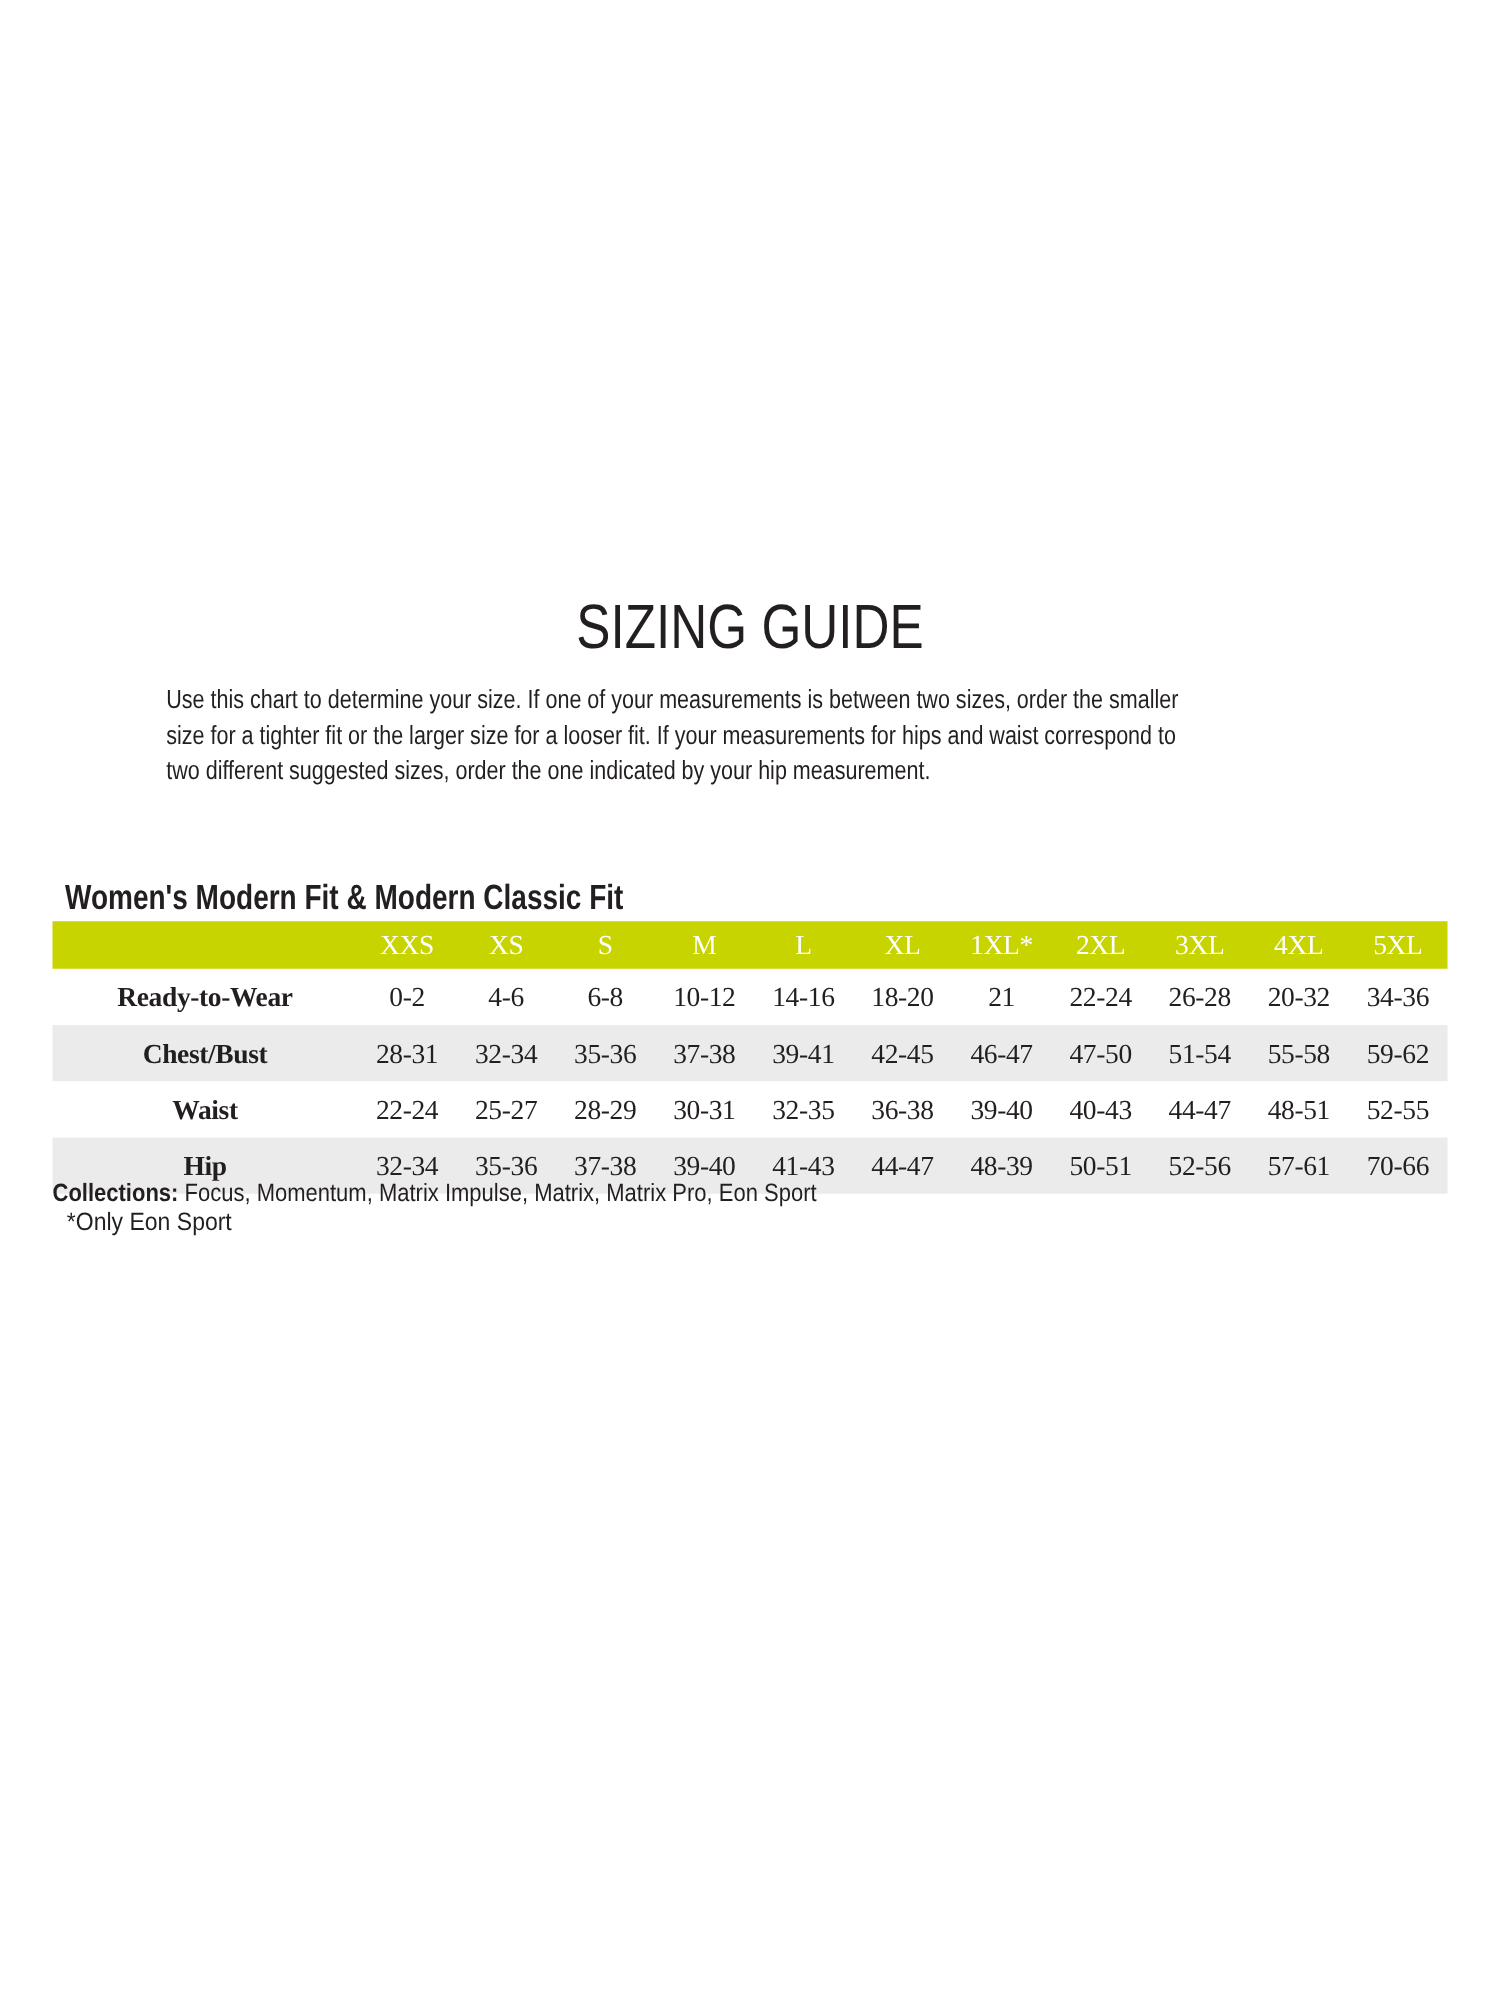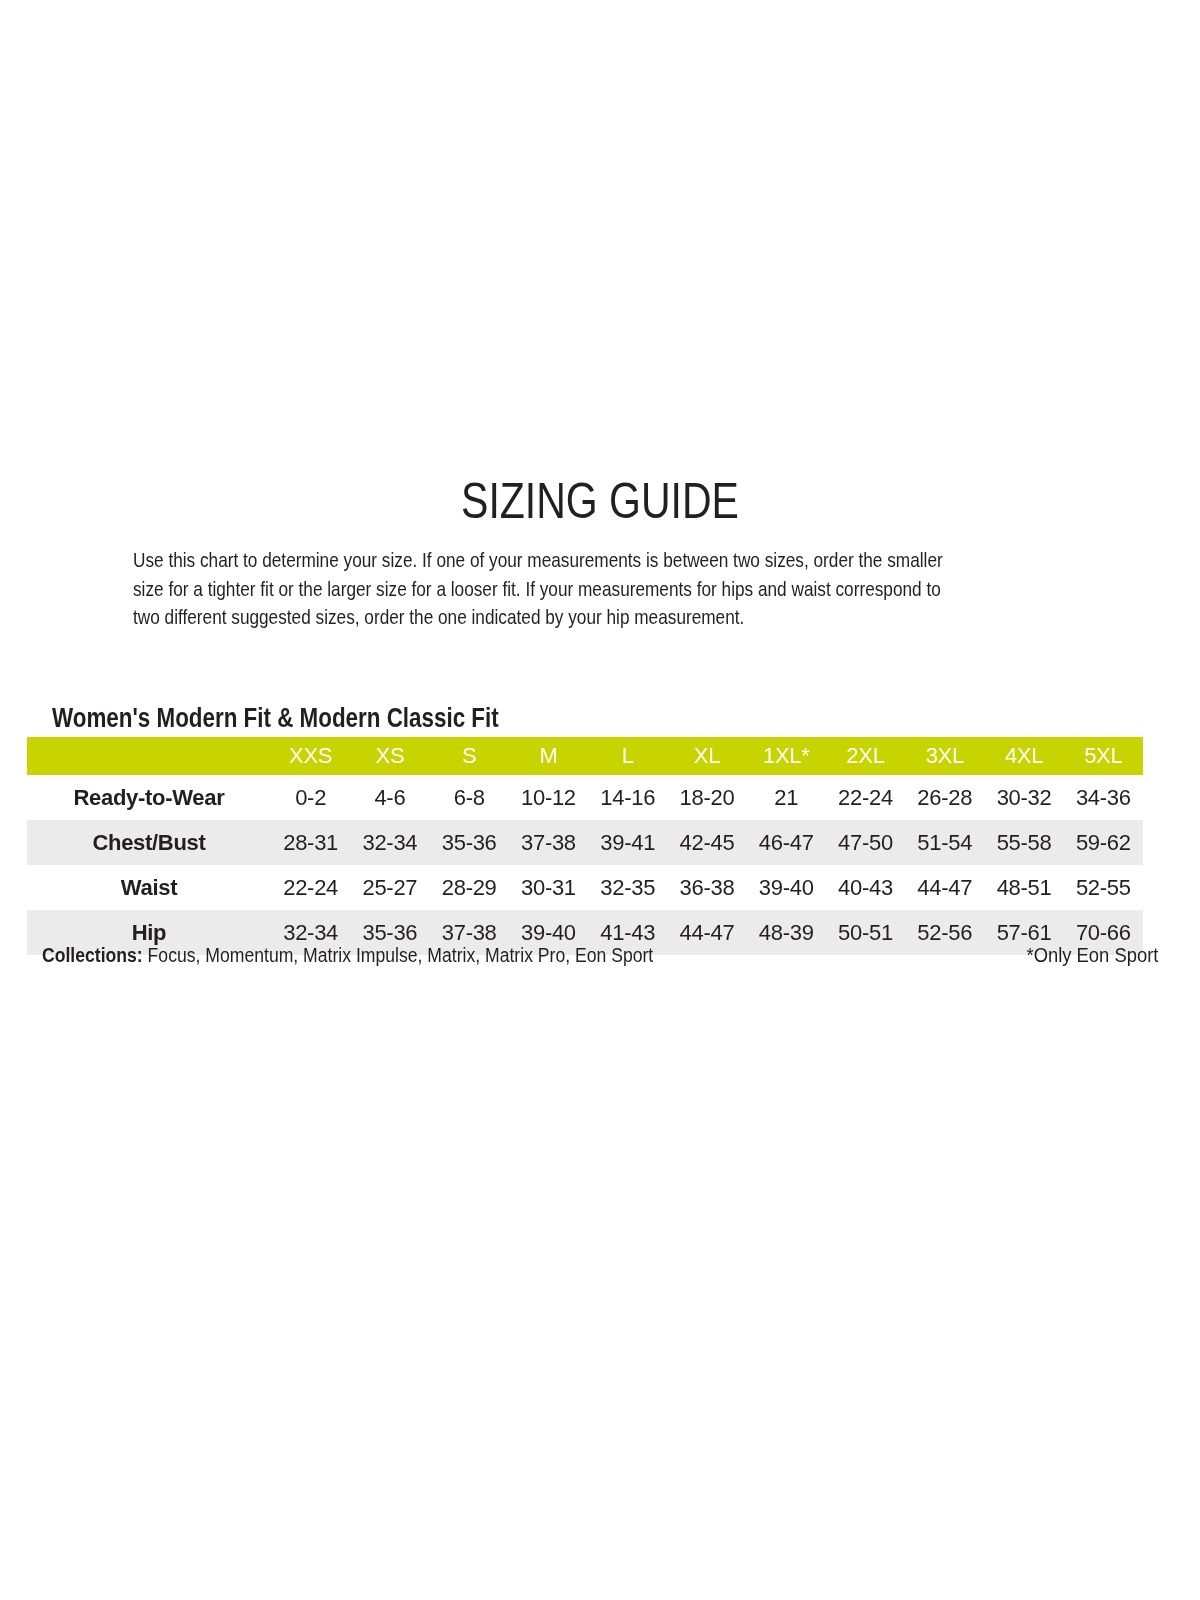--- a/index.html
+++ b/index.html
@@ -27,36 +27,37 @@
     font-size:21px;line-height:28.5px;
     transform:scaleX(0.82);transform-origin:left top;
   }
   .intro .line{display:block;white-space:nowrap;}
   .section-title{
     position:absolute;top:702px;left:52px;
     font-size:28px;font-weight:700;white-space:nowrap;
     transform:scaleX(0.80);transform-origin:left top;
   }
   .size-table{
-    position:absolute;top:737px;left:27px;width:1116px;
+    position:absolute;top:737px;left:42px;width:1116px;font-family:Liberation Serif, serif;
   }
   .tr{display:flex;align-items:center;height:45px;}
   .tr.thead{height:38px;background:var(--accent);}
   .tr.alt{background:var(--alt-row);}
   .cell{
     flex:1;text-align:center;font-size:22px;letter-spacing:-0.3px;
   }
   .cell.label-col{
     flex:0 0 244px;font-weight:700;
   }
   .thead .cell{color:var(--header-text);font-weight:400;}
   .table-footer{
     position:absolute;top:944px;left:42px;width:1116px;
     display:flex;justify-content:space-between;align-items:flex-start;
     font-size:20px;
+    flex-direction:column;
   }
   .collections{transform:scaleX(0.88);transform-origin:left top;white-space:nowrap;}
   .collections .lbl{font-weight:700;}
   .footnote{transform:scaleX(0.92);transform-origin:right top;white-space:nowrap;}
 </style>
 </head>
 <body>
 
 <h1 class="page-title">SIZING GUIDE</h1>
 
@@ -88,21 +89,21 @@
     <div class="cell label-col">Ready-to-Wear</div>
     <div class="cell">0-2</div>
     <div class="cell">4-6</div>
     <div class="cell">6-8</div>
     <div class="cell">10-12</div>
     <div class="cell">14-16</div>
     <div class="cell">18-20</div>
     <div class="cell">21</div>
     <div class="cell">22-24</div>
     <div class="cell">26-28</div>
-    <div class="cell">30-32</div>
+    <div class="cell">20-32</div>
     <div class="cell">34-36</div>
   </div>
 
   <div class="tr alt">
     <div class="cell label-col">Chest/Bust</div>
     <div class="cell">28-31</div>
     <div class="cell">32-34</div>
     <div class="cell">35-36</div>
     <div class="cell">37-38</div>
     <div class="cell">39-41</div>

